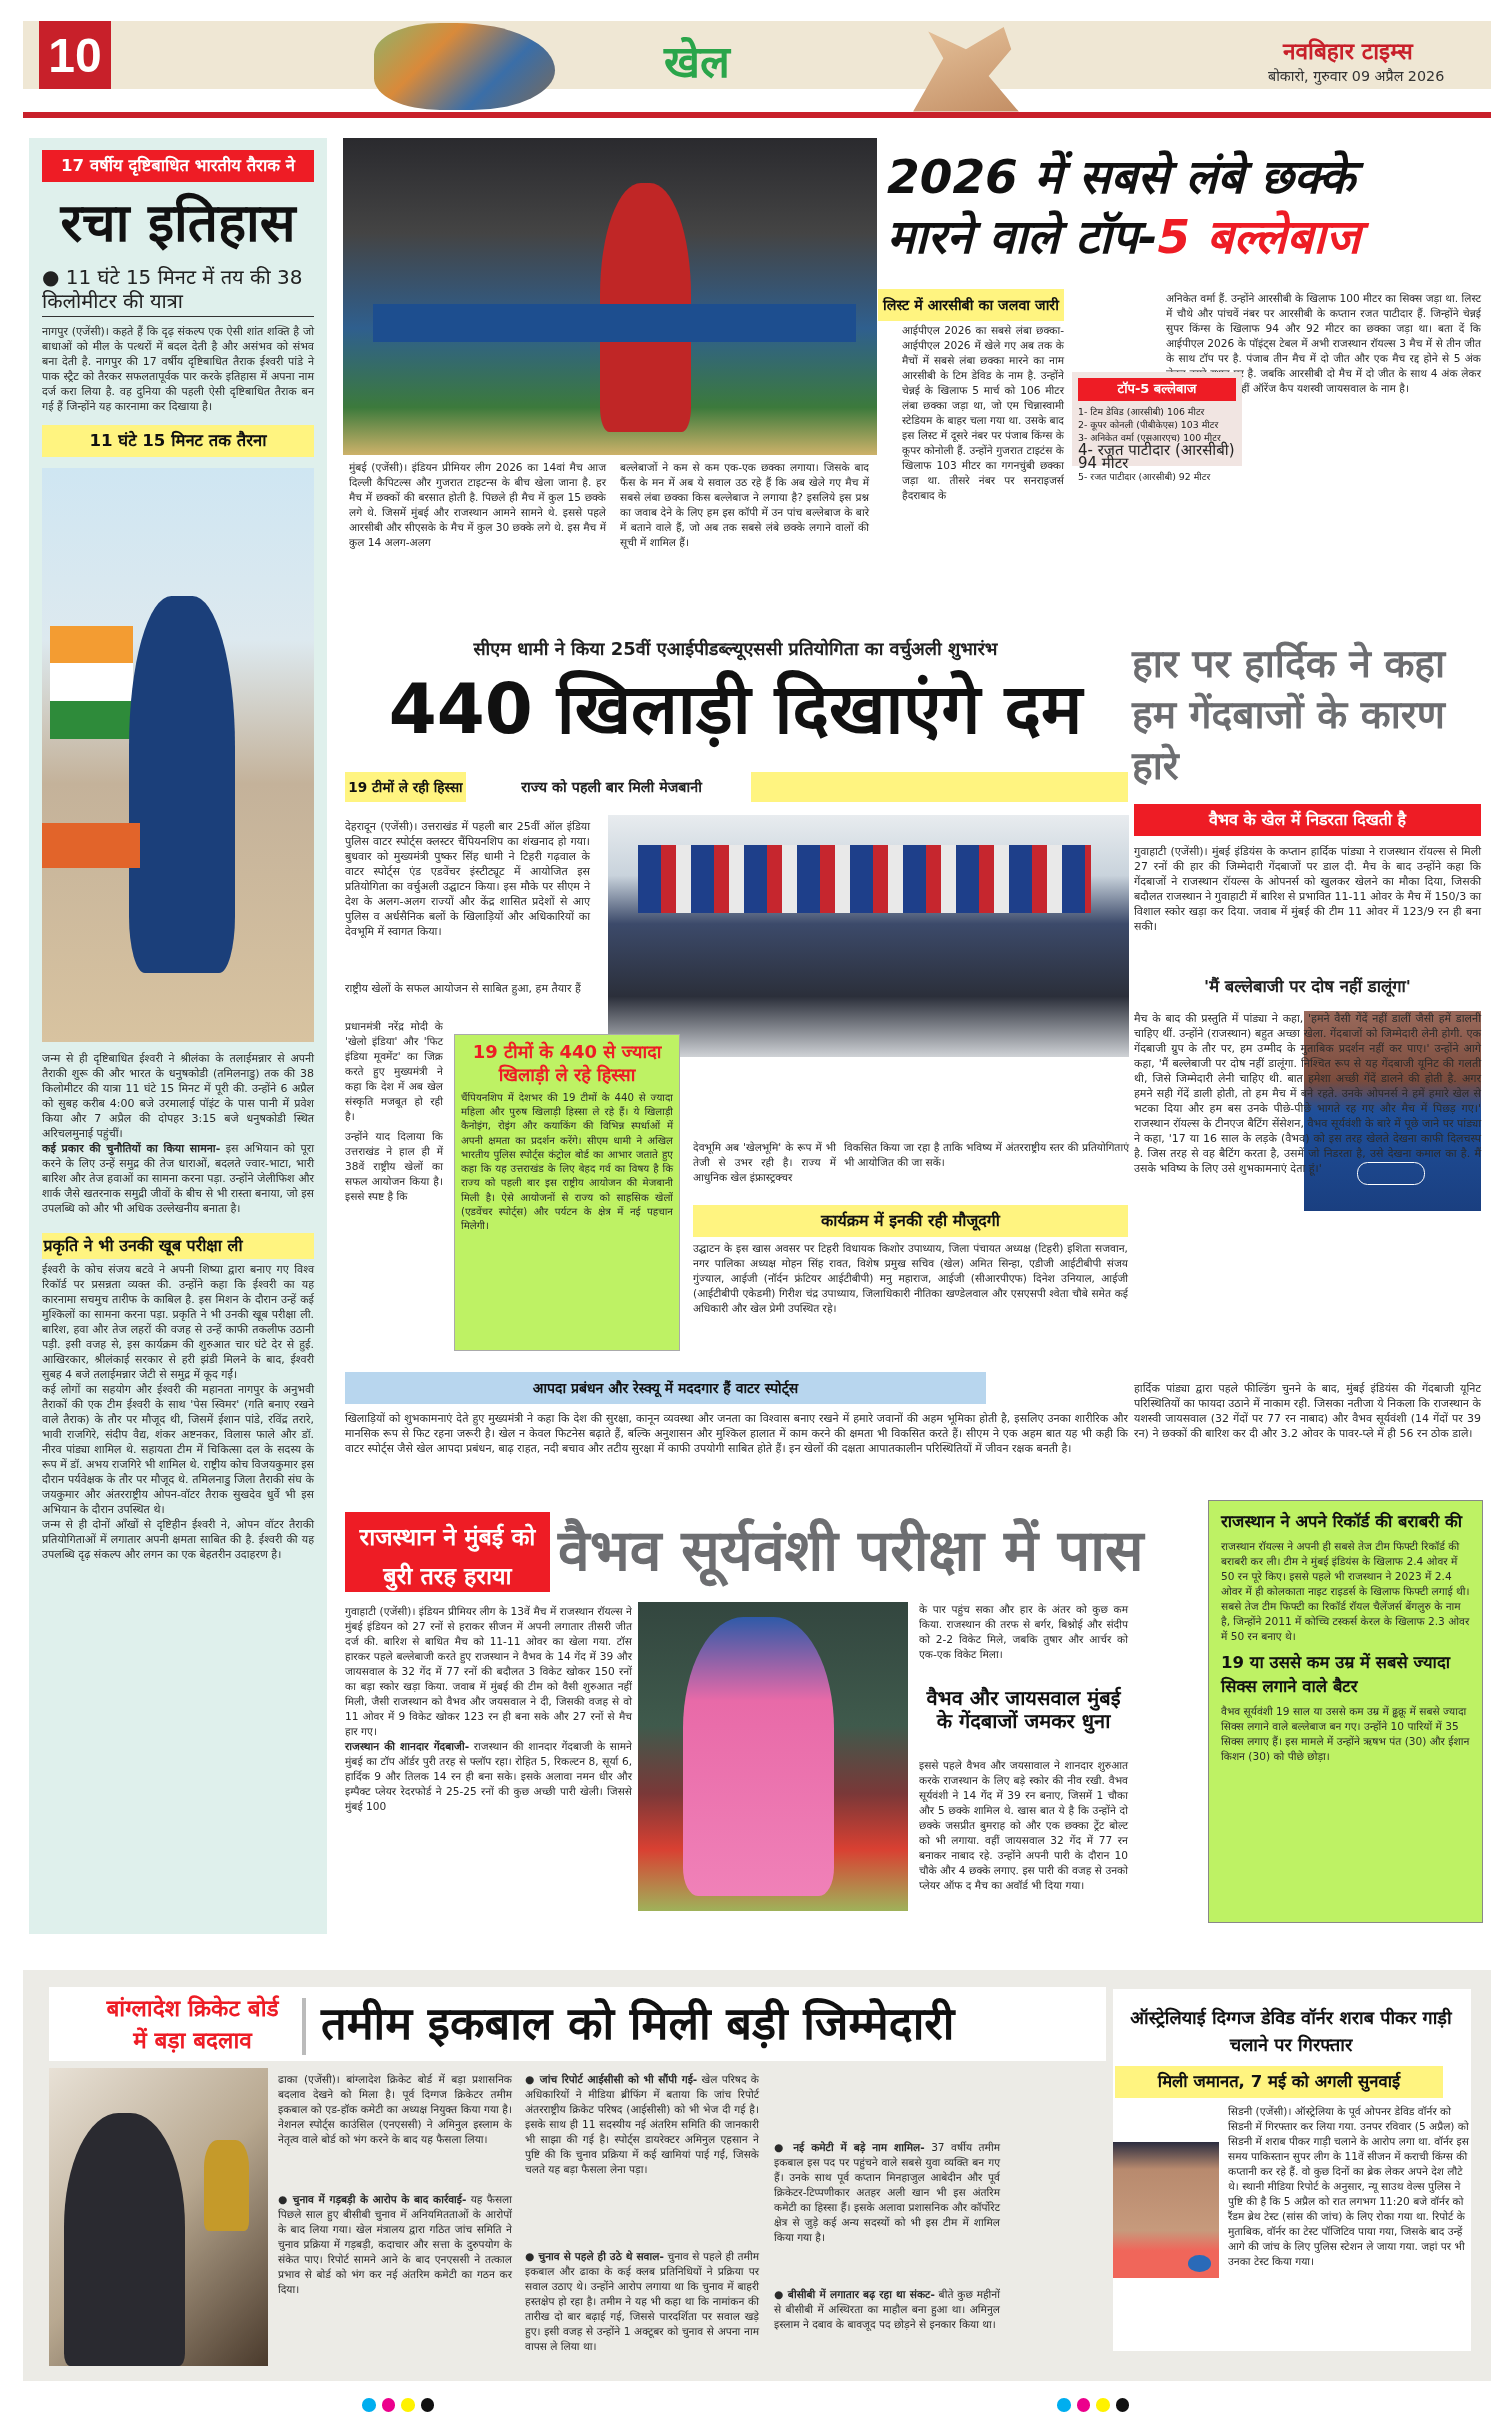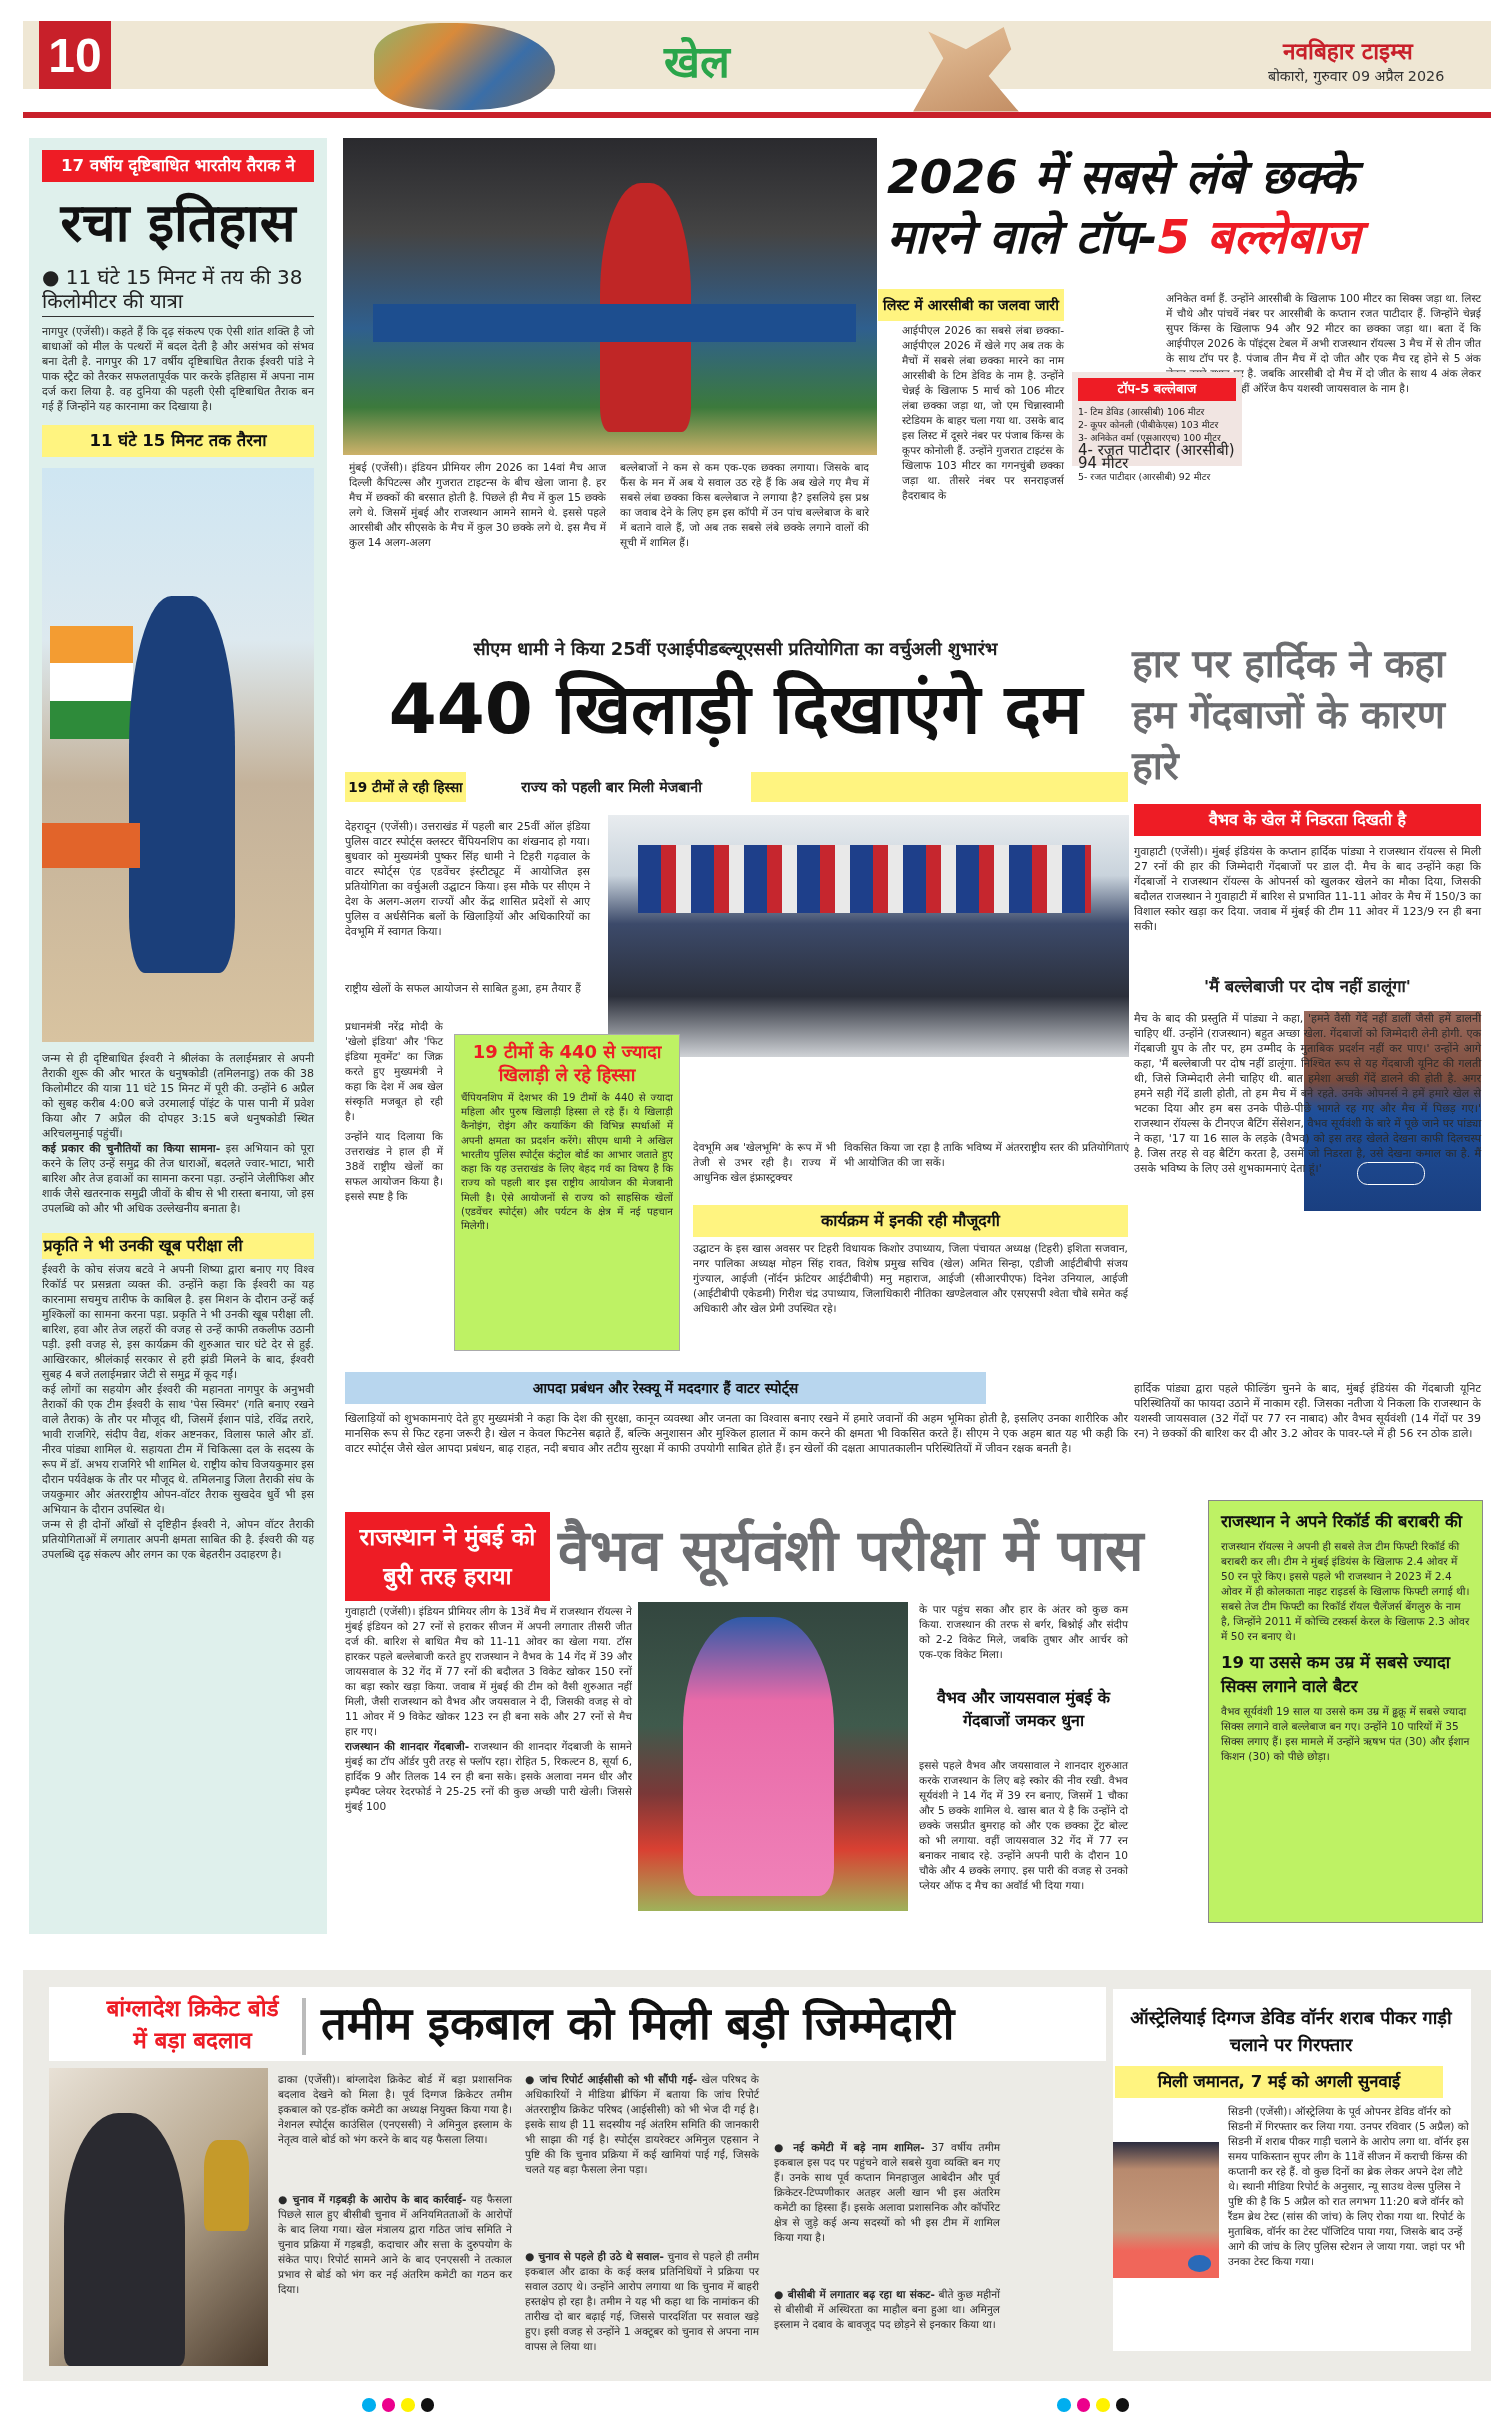--- a/index.html
+++ b/index.html
@@ -111,28 +111,28 @@
 <h1 class="abs grey" style="left:1132px;top:638px;width:355px;font-size:39px;line-height:51px">हार पर हार्दिक ने कहा हम गेंदबाजों के कारण हारे</h1>
 <div class="abs redlabel" style="left:1134px;top:804px;width:347px;height:32px;line-height:32px;font-size:16px">वैभव के खेल में निडरता दिखती है</div>
 <p class="abs" style="left:1134px;top:844px;width:347px;font-size:11px">गुवाहाटी (एजेंसी)। मुंबई इंडियंस के कप्तान हार्दिक पांड्या ने राजस्थान रॉयल्स से मिली 27 रनों की हार की जिम्मेदारी गेंदबाजों पर डाल दी. मैच के बाद उन्होंने कहा कि गेंदबाजों ने राजस्थान रॉयल्स के ओपनर्स को खुलकर खेलने का मौका दिया, जिसकी बदौलत राजस्थान ने गुवाहाटी में बारिश से प्रभावित 11-11 ओवर के मैच में 150/3 का विशाल स्कोर खड़ा कर दिया. जवाब में मुंबई की टीम 11 ओवर में 123/9 रन ही बना सकी।</p>
 <div class="abs" style="left:1134px;top:974px;width:347px;text-align:center;font-size:16.6px;font-weight:bold">'मैं बल्लेबाजी पर दोष नहीं डालूंगा'</div>
 <div class="abs photo" style="left:1304px;top:1011px;width:177px;height:200px;background:linear-gradient(180deg,#9a6a5c 0%,#7a4b3c 35%,#1f4f9a 50%,#1a3f80 100%)">
   <div style="position:absolute;left:53px;top:151px;width:68px;height:22.6px;border:1.5px solid #fff;border-radius:10.6px"></div>
 </div>
 <p class="abs" style="left:1134px;top:1011px;width:347px;font-size:11px;text-indent:0;shape-outside:none">मैच के बाद की प्रस्तुति में पांड्या ने कहा, 'हमने वैसी गेंदें नहीं डालीं जैसी हमें डालनी चाहिए थीं. उन्होंने (राजस्थान) बहुत अच्छा खेला. गेंदबाजों को जिम्मेदारी लेनी होगी. एक गेंदबाजी ग्रुप के तौर पर, हम उम्मीद के मुताबिक प्रदर्शन नहीं कर पाए।' उन्होंने आगे कहा, 'मैं बल्लेबाजी पर दोष नहीं डालूंगा. निश्चित रूप से यह गेंदबाजी यूनिट की गलती थी, जिसे जिम्मेदारी लेनी चाहिए थी. बात हमेशा अच्छी गेंदें डालने की होती है. अगर हमने सही गेंदें डाली होती, तो हम मैच में बने रहते. उनके ओपनर्स ने हमें हमारे खेल से भटका दिया और हम बस उनके पीछे-पीछे भागते रह गए और मैच में पिछड़ गए।' राजस्थान रॉयल्स के टीनएज बैटिंग सेंसेशन, वैभव सूर्यवंशी के बारे में पूछे जाने पर पांड्या ने कहा, '17 या 16 साल के लड़के (वैभव) को इस तरह खेलते देखना काफी दिलचस्प है. जिस तरह से वह बैटिंग करता है, उसमें जो निडरता है, उसे देखना कमाल का है. मैं उसके भविष्य के लिए उसे शुभकामनाएं देता हूं।'</p>
 <p class="abs" style="left:1134px;top:1381px;width:347px;font-size:11px">हार्दिक पांड्या द्वारा पहले फील्डिंग चुनने के बाद, मुंबई इंडियंस की गेंदबाजी यूनिट परिस्थितियों का फायदा उठाने में नाकाम रही. जिसका नतीजा ये निकला कि राजस्थान के यशस्वी जायसवाल (32 गेंदों पर 77 रन नाबाद) और वैभव सूर्यवंशी (14 गेंदों पर 39 रन) ने छक्कों की बारिश कर दी और 3.2 ओवर के पावर-प्ले में ही 56 रन ठोक डाले।</p>
 
-<div class="abs redlabel" style="left:345px;top:1512px;width:205px;height:89px;font-size:23.4px;line-height:39px;padding-top:6px">राजस्थान ने मुंबई को बुरी तरह हराया</div>
+<div class="abs redlabel" style="left:345px;top:1512px;width:205px;height:80px;font-size:23.4px;line-height:39px;padding-top:6px">राजस्थान ने मुंबई को बुरी तरह हराया</div>
 <h1 class="abs grey" style="left:558px;top:1509px;width:596px;font-size:57px;line-height:83px">वैभव सूर्यवंशी परीक्षा में पास</h1>
 <p class="abs" style="left:345px;top:1604px;width:287px;font-size:10.6px"><span>गुवाहाटी (एजेंसी)। इंडियन प्रीमियर लीग के 13वें मैच में राजस्थान रॉयल्स ने मुंबई इंडियन को 27 रनों से हराकर सीजन में अपनी लगातार तीसरी जीत दर्ज की. बारिश से बाधित मैच को 11-11 ओवर का खेला गया. टॉस हारकर पहले बल्लेबाजी करते हुए राजस्थान ने वैभव के 14 गेंद में 39 और जायसवाल के 32 गेंद में 77 रनों की बदौलत 3 विकेट खोकर 150 रनों का बड़ा स्कोर खड़ा किया. जवाब में मुंबई की टीम को वैसी शुरुआत नहीं मिली, जैसी राजस्थान को वैभव और जयसवाल ने दी, जिसकी वजह से वो 11 ओवर में 9 विकेट खोकर 123 रन ही बना सके और 27 रनों से मैच हार गए।</span><br><b>राजस्थान की शानदार गेंदबाजी-</b><span> राजस्थान की शानदार गेंदबाजी के सामने मुंबई का टॉप ऑर्डर पुरी तरह से फ्लॉप रहा। रोहित 5, रिकल्टन 8, सूर्या 6, हार्दिक 9 और तिलक 14 रन ही बना सके। इसके अलावा नमन धीर और इम्पैक्ट प्लेयर रेदरफोर्ड ने 25-25 रनों की कुछ अच्छी पारी खेली। जिससे मुंबई 100</span></p>
 <div class="abs photo" style="left:638px;top:1602px;width:270px;height:309px;background:linear-gradient(180deg,#33463f 0%,#3f5a4c 40%,#7a3838 62%,#d94032 80%,#9fb25a 100%)">
   <div style="position:absolute;left:45px;top:15px;width:151px;height:279px;background:linear-gradient(180deg,#2f5aa8 0%,#e86aa8 30%,#f081b8 100%);border-radius:40% 40% 10% 10%"></div>
 </div>
 <p class="abs" style="left:919px;top:1602px;width:209px;font-size:10.6px">के पार पहुंच सका और हार के अंतर को कुछ कम किया. राजस्थान की तरफ से बर्गर, बिश्नोई और संदीप को 2-2 विकेट मिले, जबकि तुषार और आर्चर को एक-एक विकेट मिला।</p>
-<h3 class="abs" style="left:919px;top:1687px;width:209px;font-size:16px;line-height:22.6px;text-align:center">वैभव और जायसवाल मुंबई के गेंदबाजों जमकर धुना</h3>
+<h3 class="abs" style="left:919px;top:1687px;width:209px;font-size:20px;line-height:22.6px;text-align:center">वैभव और जायसवाल मुंबई के गेंदबाजों जमकर धुना</h3>
 <p class="abs" style="left:919px;top:1758px;width:209px;font-size:10.6px">इससे पहले वैभव और जयसावाल ने शानदार शुरुआत करके राजस्थान के लिए बड़े स्कोर की नीव रखी. वैभव सूर्यवंशी ने 14 गेंद में 39 रन बनाए, जिसमें 1 चौका और 5 छक्के शामिल थे. खास बात ये है कि उन्होंने दो छक्के जसप्रीत बुमराह को और एक छक्का ट्रेंट बोल्ट को भी लगाया. वहीं जायसवाल 32 गेंद में 77 रन बनाकर नाबाद रहे. उन्होंने अपनी पारी के दौरान 10 चौके और 4 छक्के लगाए. इस पारी की वजह से उनको प्लेयर ऑफ द मैच का अवॉर्ड भी दिया गया।</p>
 <div class="abs box" style="left:1208px;top:1500px;width:275px;height:423px;padding:9px 12px;border-color:#888">
   <h2 style="font-size:16.6px;line-height:24px">राजस्थान ने अपने रिकॉर्ड की बराबरी की</h2>
   <p style="font-size:10.6px;margin-top:4.5px;text-align:left">राजस्थान रॉयल्स ने अपनी ही सबसे तेज टीम फिफ्टी रिकॉर्ड की बराबरी कर ली। टीम ने मुंबई इंडियंस के खिलाफ 2.4 ओवर में 50 रन पूरे किए। इससे पहले भी राजस्थान ने 2023 में 2.4 ओवर में ही कोलकाता नाइट राइडर्स के खिलाफ फिफ्टी लगाई थी। सबसे तेज टीम फिफ्टी का रिकॉर्ड रॉयल चैलेंजर्स बेंगलुरु के नाम है, जिन्होंने 2011 में कोच्चि टस्कर्स केरल के खिलाफ 2.3 ओवर में 50 रन बनाए थे।</p>
   <h2 style="font-size:16.6px;line-height:24px;margin-top:7.5px">19 या उससे कम उम्र में सबसे ज्यादा सिक्स लगाने वाले बैटर</h2>
   <p style="font-size:10.6px;margin-top:4.5px;text-align:left">वैभव सूर्यवंशी 19 साल या उससे कम उम्र में ढ्ढक्रू में सबसे ज्यादा सिक्स लगाने वाले बल्लेबाज बन गए। उन्होंने 10 पारियों में 35 सिक्स लगाए हैं। इस मामले में उन्होंने ऋषभ पंत (30) और ईशान किशन (30) को पीछे छोड़ा।</p>
 </div>
 
 <div class="abs" id="bottom-panel"></div>
 <div class="abs" style="left:49px;top:1987px;width:1057px;height:74px;background:#fff"></div>

